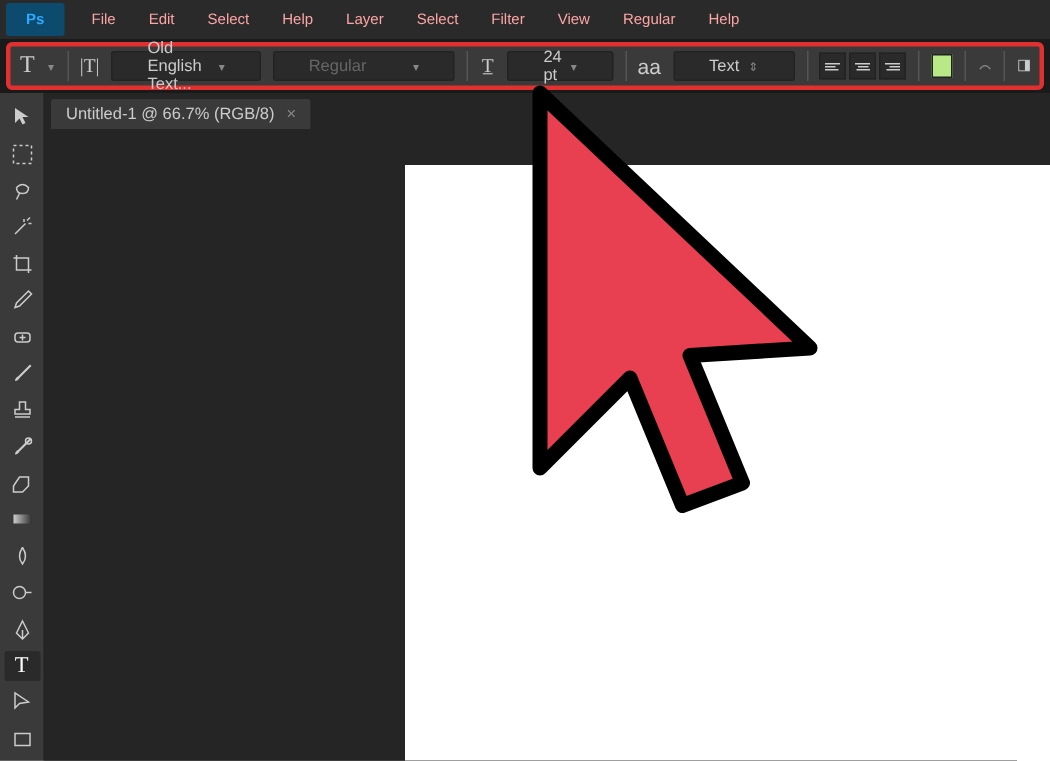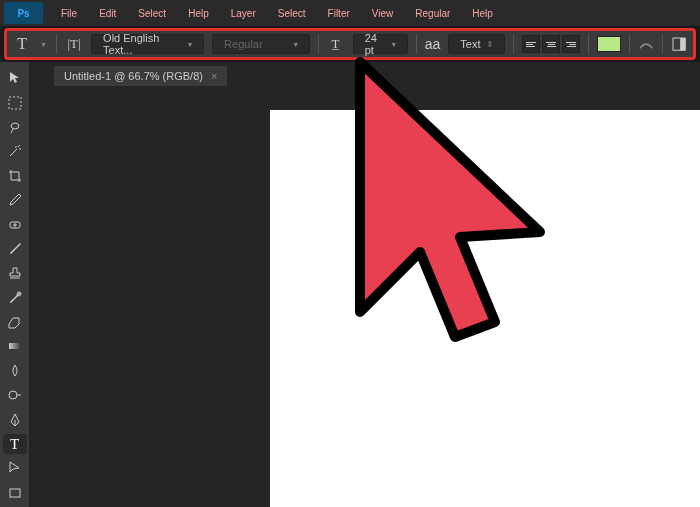--- a/index.html
+++ b/index.html
@@ -6,39 +6,39 @@
 body { background: #1a1a1a; width: 700px; height: 507px; overflow: hidden; position: relative; }
 
 .menubar { background: #2a2a2a; height: 26px; display: flex; align-items: center; padding: 0 4px; gap: 2px; }
 .ps-logo { width: 39px; height: 22px; background: #0c4a6e; color: #31a8ff; font-size: 10px; font-weight: bold; display: flex; align-items: center; justify-content: center; border-radius: 2px; margin-right: 6px; }
 .menu-item { color: #fca5a5; font-size: 10px; padding: 4px 10px; cursor: pointer; }
 
 .options-bar { background: #3a3a3a; height: 32px; display: flex; align-items: center; padding: 0 6px; gap: 8px; border: 3px solid #e03030; border-radius: 4px; margin: 2px 4px; }
 .tool-icon { width: 20px; height: 20px; display: flex; align-items: center; justify-content: center; color: #ccc; font-family: Georgia, serif; font-size: 16px; }
 .dropdown-arrow { width: 10px; height: 20px; display: flex; align-items: center; justify-content: center; color: #888; font-size: 8px; cursor: pointer; }
 .sep { width: 1px; height: 20px; background: #555; }
-.opt-select { background: #2a2a2a; color: #ccc; font-size: 11px; padding: 2px 11px; border: 1px solid #222; border-radius: 2px; display: flex; align-items: center; gap: 6px; height: 20px; }
+.opt-select { background: #2a2a2a; color: #ccc; font-size: 11px; padding: 2px 23px; border: 1px solid #222; border-radius: 2px; display: flex; align-items: center; gap: 6px; height: 20px; }
 .opt-select.disabled { color: #666; gap: 31px; }
 .opt-select .arrow { font-size: 8px; color: #888; }
 .aa-icon { color: #ccc; font-size: 14px; }
 .align-group { display: flex; gap: 2px; }
 .align-btn { width: 18px; height: 18px; background: #2a2a2a; border: 1px solid #222; display: flex; flex-direction: column; justify-content: center; gap: 1px; padding: 3px; cursor: pointer; }
 .align-btn .bar { height: 1px; background: #ccc; }
 .color-swatch { width: 26px; height: 16px; background: #b8e986; border: 1px solid #222; cursor: pointer; }
 .warp-icon { width: 18px; height: 18px; display: flex; align-items: center; justify-content: center; color: #888; }
 .panel-icon { width: 18px; height: 18px; display: flex; align-items: center; justify-content: center; color: #ccc; }
 
 .workspace { display: flex; height: calc(100% - 60px); }
 .toolbar { width: 30px; background: #3a3a3a; display: flex; flex-direction: column; align-items: center; padding: 6px 0; gap: 4px; border-right: 1px solid #222; }
 .tool-btn { width: 24px; height: 22px; display: flex; align-items: center; justify-content: center; color: #ccc; cursor: pointer; border-radius: 2px; }
 .tool-btn.active { background: #2a2a2a; }
 .tool-btn svg { width: 16px; height: 16px; }
 
 .doc-area { flex: 1; background: #252525; position: relative; }
-.doc-tab { background: #3a3a3a; display: inline-flex; align-items: center; padding: 4px 10px; margin: 4px 0 0 24px; border-radius: 2px 2px 0 0; }
+.doc-tab { background: #3a3a3a; display: inline-flex; align-items: center; padding: 4px 10px; margin: 4px 0 0 4px; border-radius: 2px 2px 0 0; }
 .tab-text { color: #ccc; font-size: 11px; }
 .tab-close { color: #888; font-size: 11px; margin-left: 8px; cursor: pointer; }
 .canvas-wrap { position: absolute; top: 28px; left: 0; right: 0; bottom: 0; background: #252525; display: flex; justify-content: flex-end; overflow: hidden; }
 .canvas { width: 430px; height: 480px; background: #fff; margin-top: 20px; }
 
 .big-cursor { position: absolute; top: 52px; left: 330px; pointer-events: none; z-index: 100; }
 </style>
 </head>
 <body>
 

